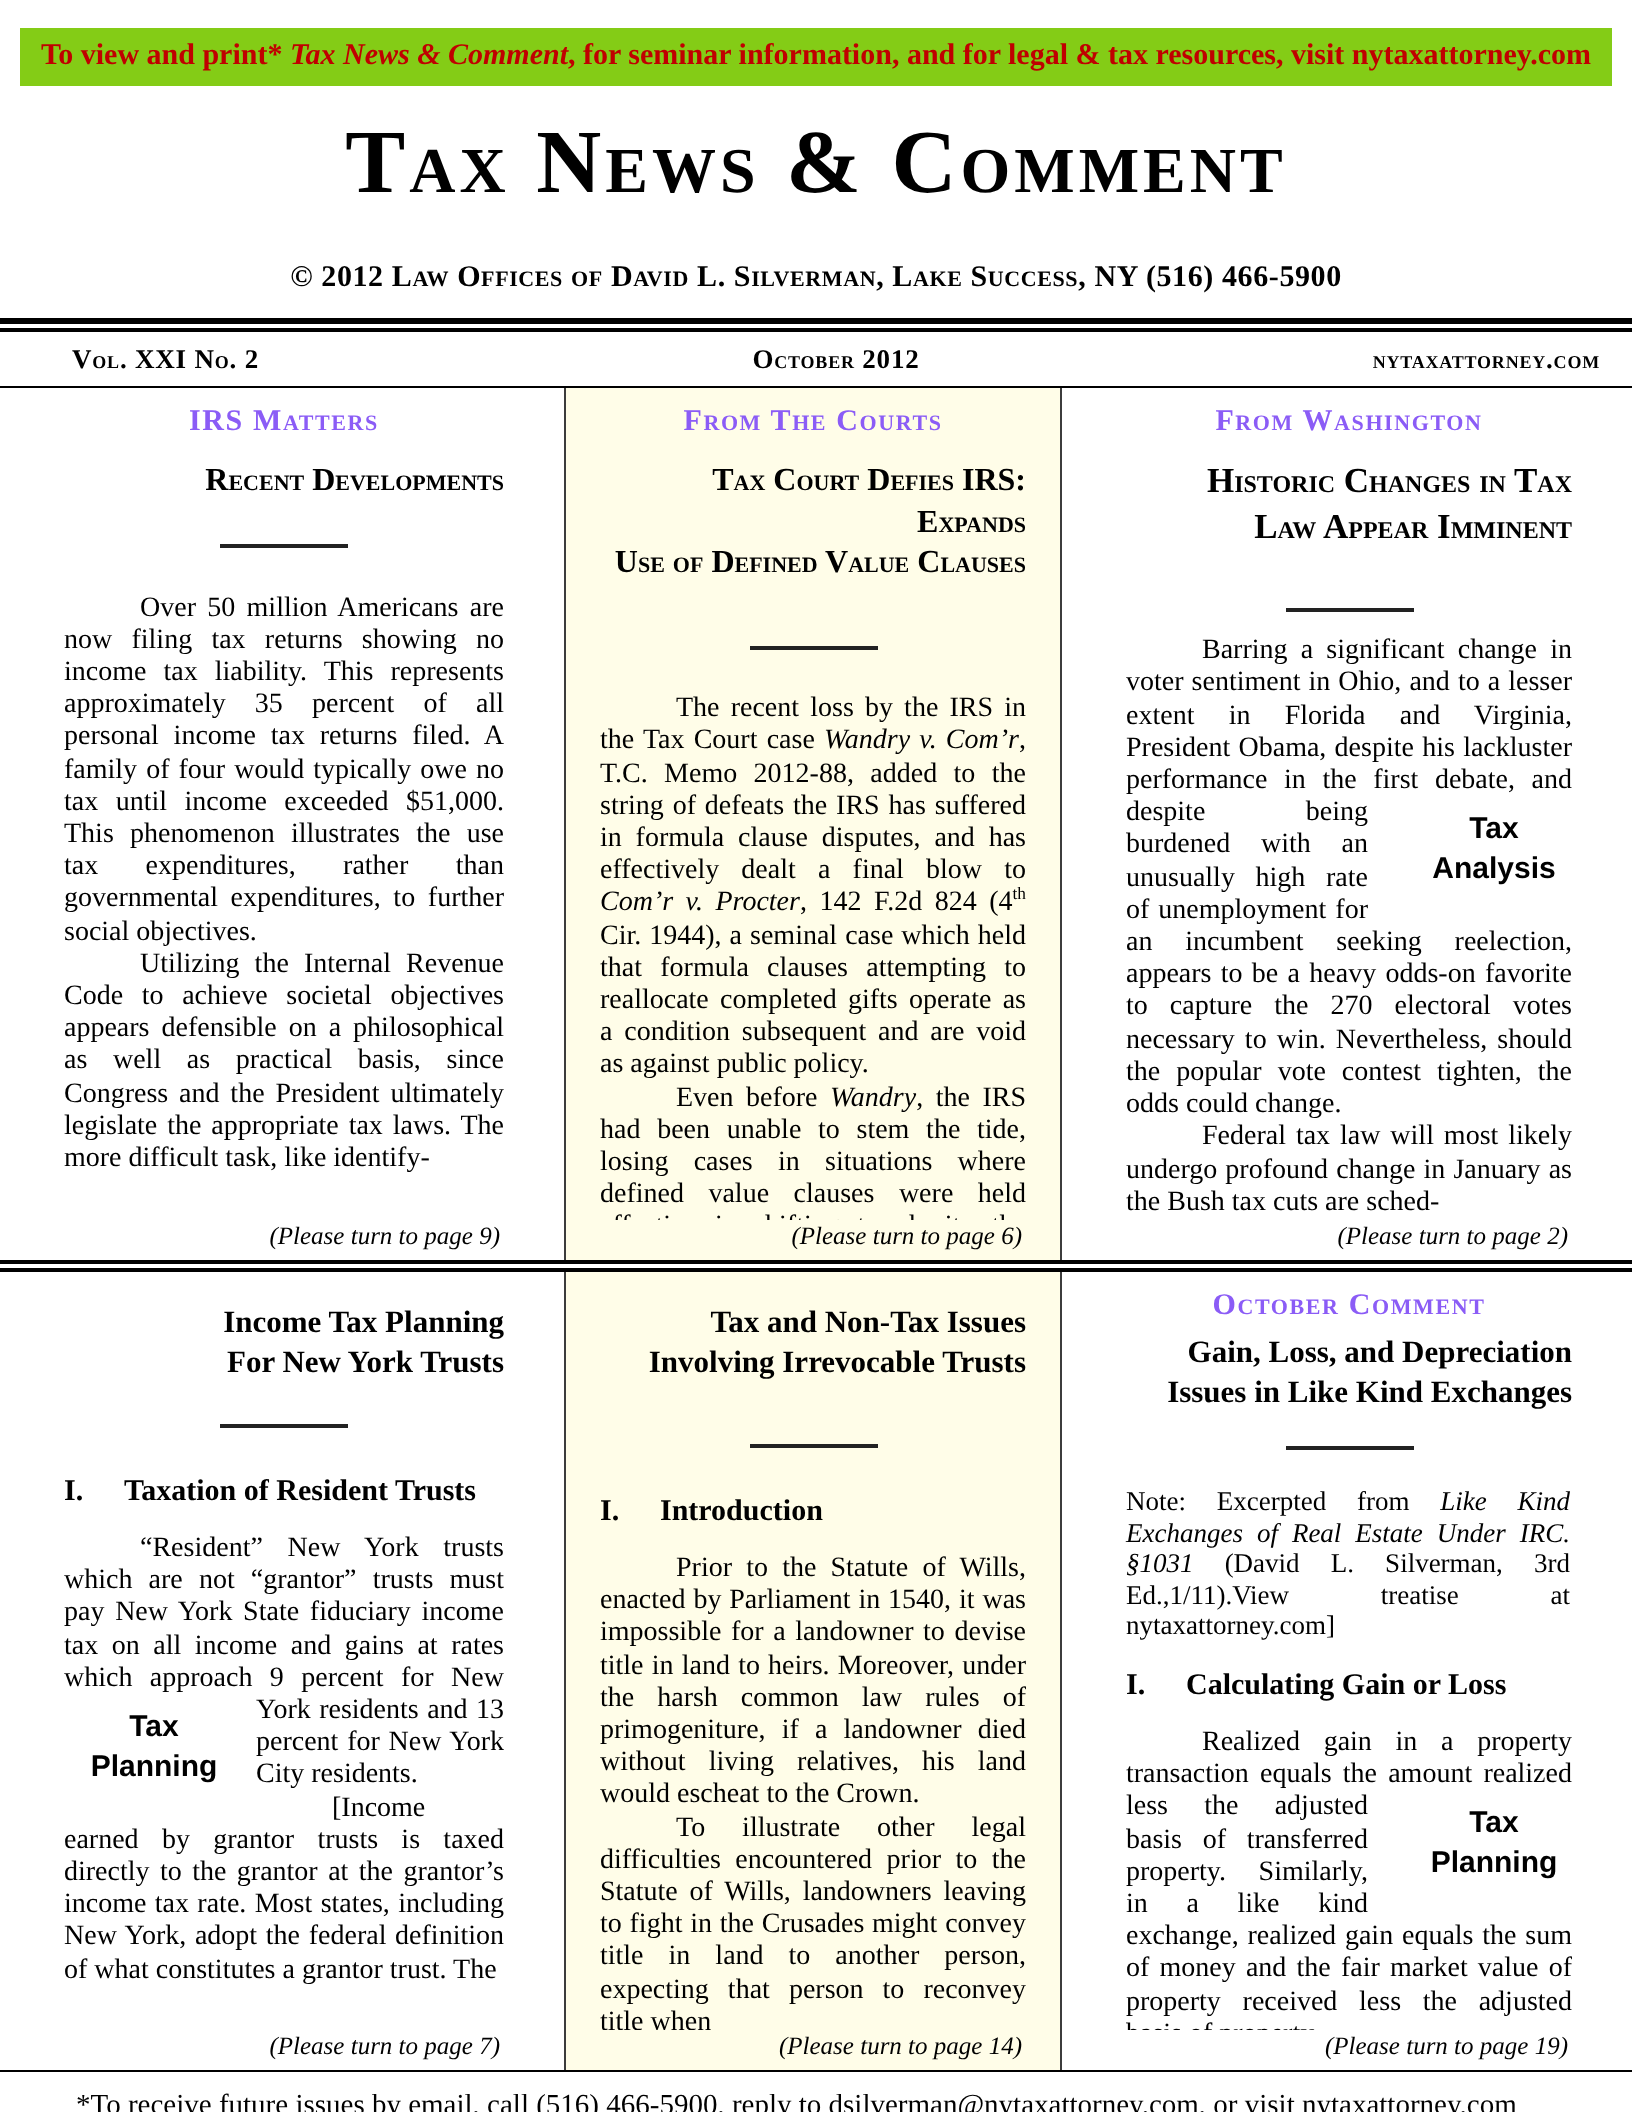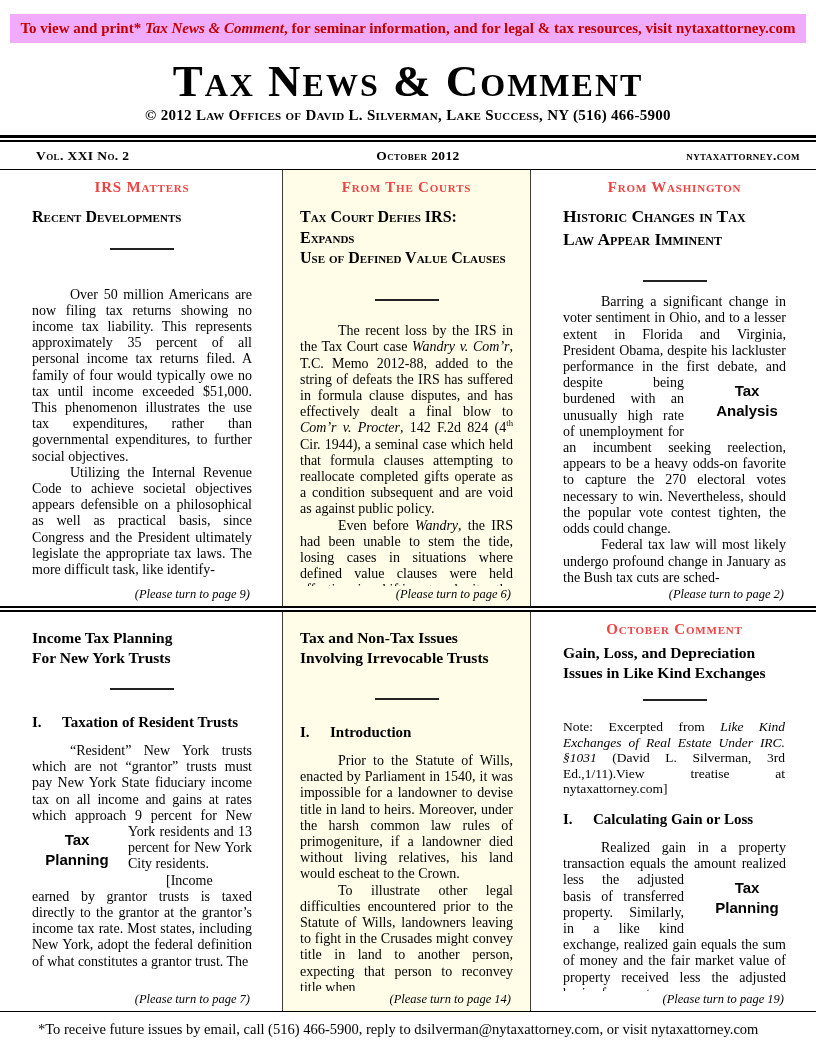--- a/index.html
+++ b/index.html
@@ -4,35 +4,35 @@
 <style>
   html,body { margin:0; padding:0; background:#e8e8e8; }
   .page {
     position:relative; width:816px; height:1056px; margin:0 auto;
     background:#ffffff; color:#000;
     font-family:"Liberation Serif", serif;
     overflow:hidden; box-sizing:border-box;
   }
   
   .banner {
-    margin:14px 10px 0 10px; background:#f0abfc; color:#c00000;
+    margin:14px 10px 0 10px; background:#84cc16; color:#c00000;
     font-weight:bold; font-size:15px; text-align:center;
     padding:6px 4px; line-height:1.15;
   }
   .it { font-style:italic; }
   sup { font-size:0.62em; line-height:0; }
 
   
   .masthead {
     text-align:center; font-variant:small-caps; font-weight:bold;
     font-size:45px; letter-spacing:2px; margin-top:14px; line-height:1.1;
   }
   .copyright {
     text-align:center; font-variant:small-caps; font-weight:bold;
-    font-size:15px; margin-top:0; letter-spacing:0.3px;
+    font-size:15px; margin-top:24px; letter-spacing:0.3px;
   }
   .rule-double { margin-top:11px; border-top:3px solid #000; border-bottom:2px solid #000; height:2px; }
   .infobar {
     display:grid; grid-template-columns:1fr auto 1fr; align-items:center;
     padding:6px 16px 5px 36px;
     font-variant:small-caps; font-weight:bold; font-size:13.5px; letter-spacing:0.4px;
   }
   .infobar .c { text-align:center; }
   .infobar .r { text-align:right; }
   .rule-thin { border-top:1.5px solid #000; }
@@ -40,37 +40,37 @@
   
   .cols { display:grid; grid-template-columns:282px 249px 1fr; }
   .cols.top  { height:436px; }
   .cols.bot  { height:399px; }
   .col { overflow:hidden; display:flex; flex-direction:column; box-sizing:border-box; }
   .col.side { padding:0 30px 4px 32px; }
   .col.mid  { background:#fffde8; border-left:1.5px solid #3c3c3c; border-right:1.5px solid #3c3c3c; padding:0 17px 4px 17px; }
   .half-divider { border-top:2px solid #000; border-bottom:2px solid #000; height:2px; background:#fff; }
 
   .kicker {
-    text-align:center; color:#ef4444; font-weight:bold;
+    text-align:center; color:#8b5cf6; font-weight:bold;
     font-variant:small-caps; font-size:15px; letter-spacing:0.8px; margin-top:9px;
   }
   .art-title {
-    text-align:left; font-weight:bold; font-variant:small-caps;
+    text-align:right; font-weight:bold; font-variant:small-caps;
     font-size:16px; line-height:1.3; margin-top:11px; white-space:pre-line;
   }
   .art-title.lg { font-size:17.5px; margin-top:9px; }
   .art-title.plain { font-variant:normal; font-size:15.5px; margin-top:16px; }
   .title-rule { width:64px; border-top:2px solid #222; margin:20px auto 0 auto; }
   .title-rule.deep { margin-top:30px; }
 
   .section-head { display:flex; font-weight:bold; font-size:15px; margin-top:24px; }
   .section-head .num { width:30px; flex:0 0 auto; }
 
   .body-wrap { flex:1 1 auto; overflow:hidden; margin-top:14px; }
-  .body-wrap.mt-lg { margin-top:37px;font-family:Liberation Serif, serif; }
+  .body-wrap.mt-lg { margin-top:23px;font-family:Liberation Serif, serif; }
   .body-wrap.mt-md { margin-top:22px; }
   .body-wrap.mt-sm { margin-top:12px; }
   p.bp {
     margin:0; font-size:14px; line-height:16.2px; text-align:justify;
     text-indent:38px;
   }
   p.note {
     margin:18px 1px 0 0; font-size:13.5px; line-height:15.6px; text-align:justify;
   }
   .pull {

